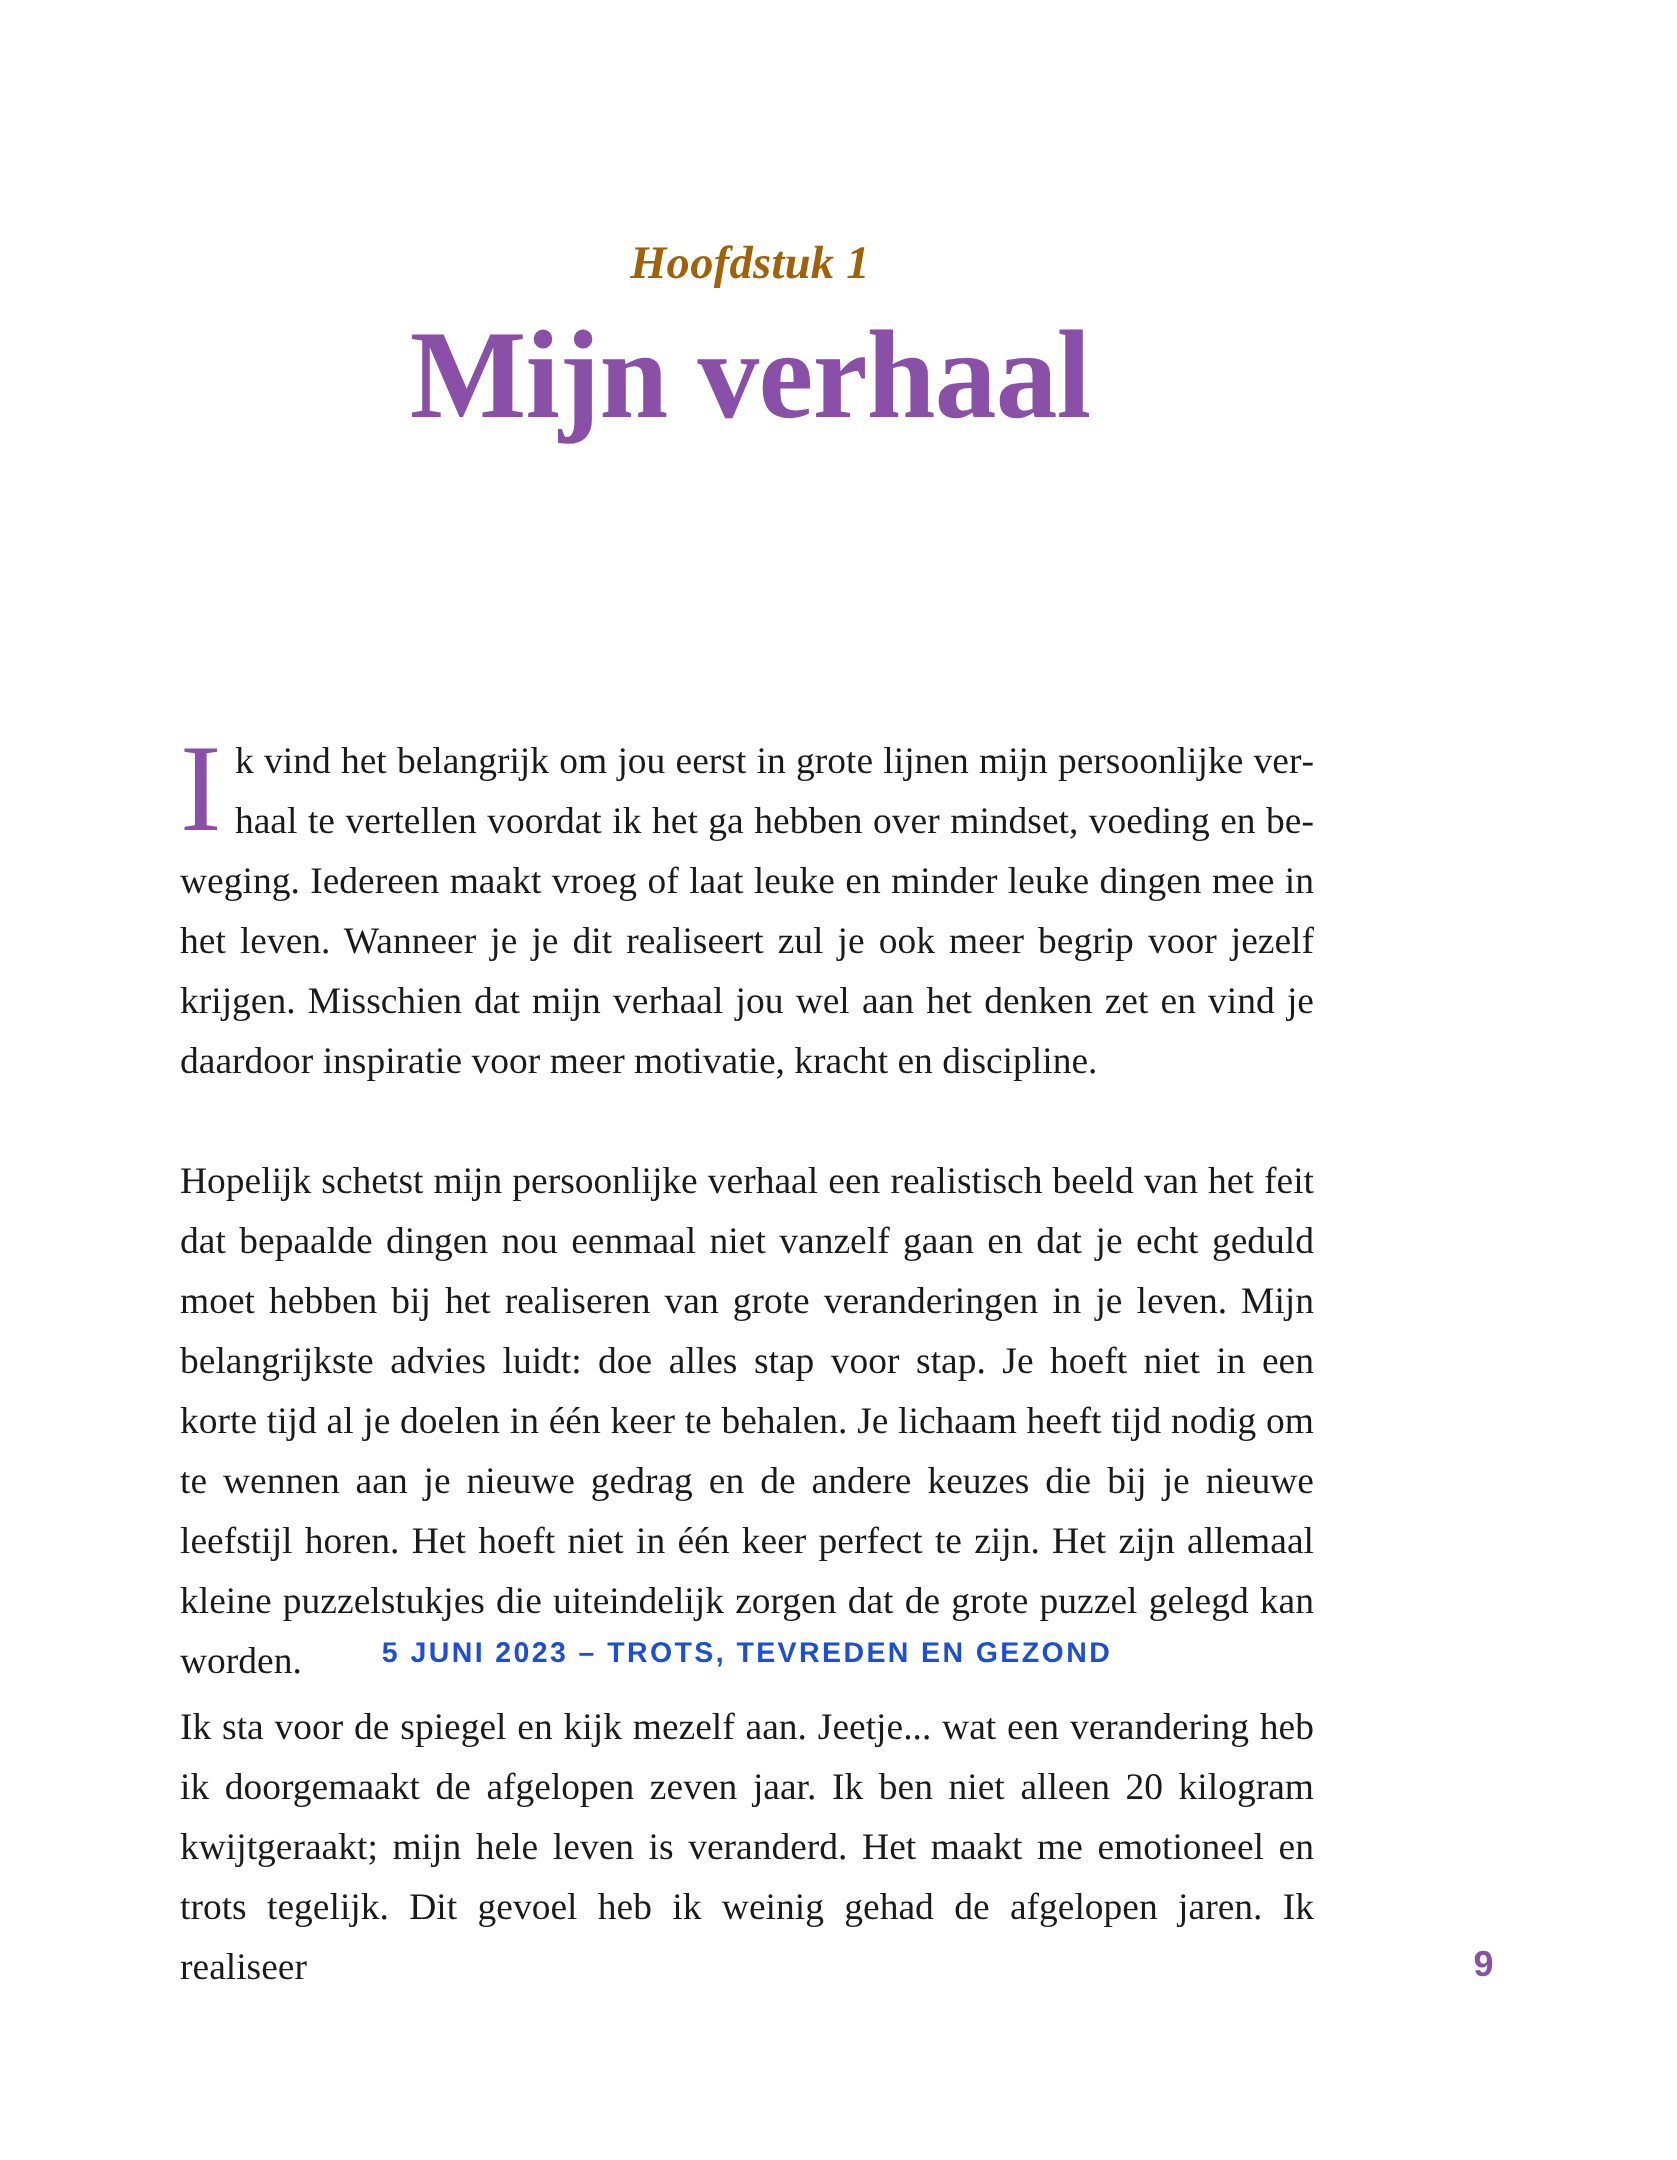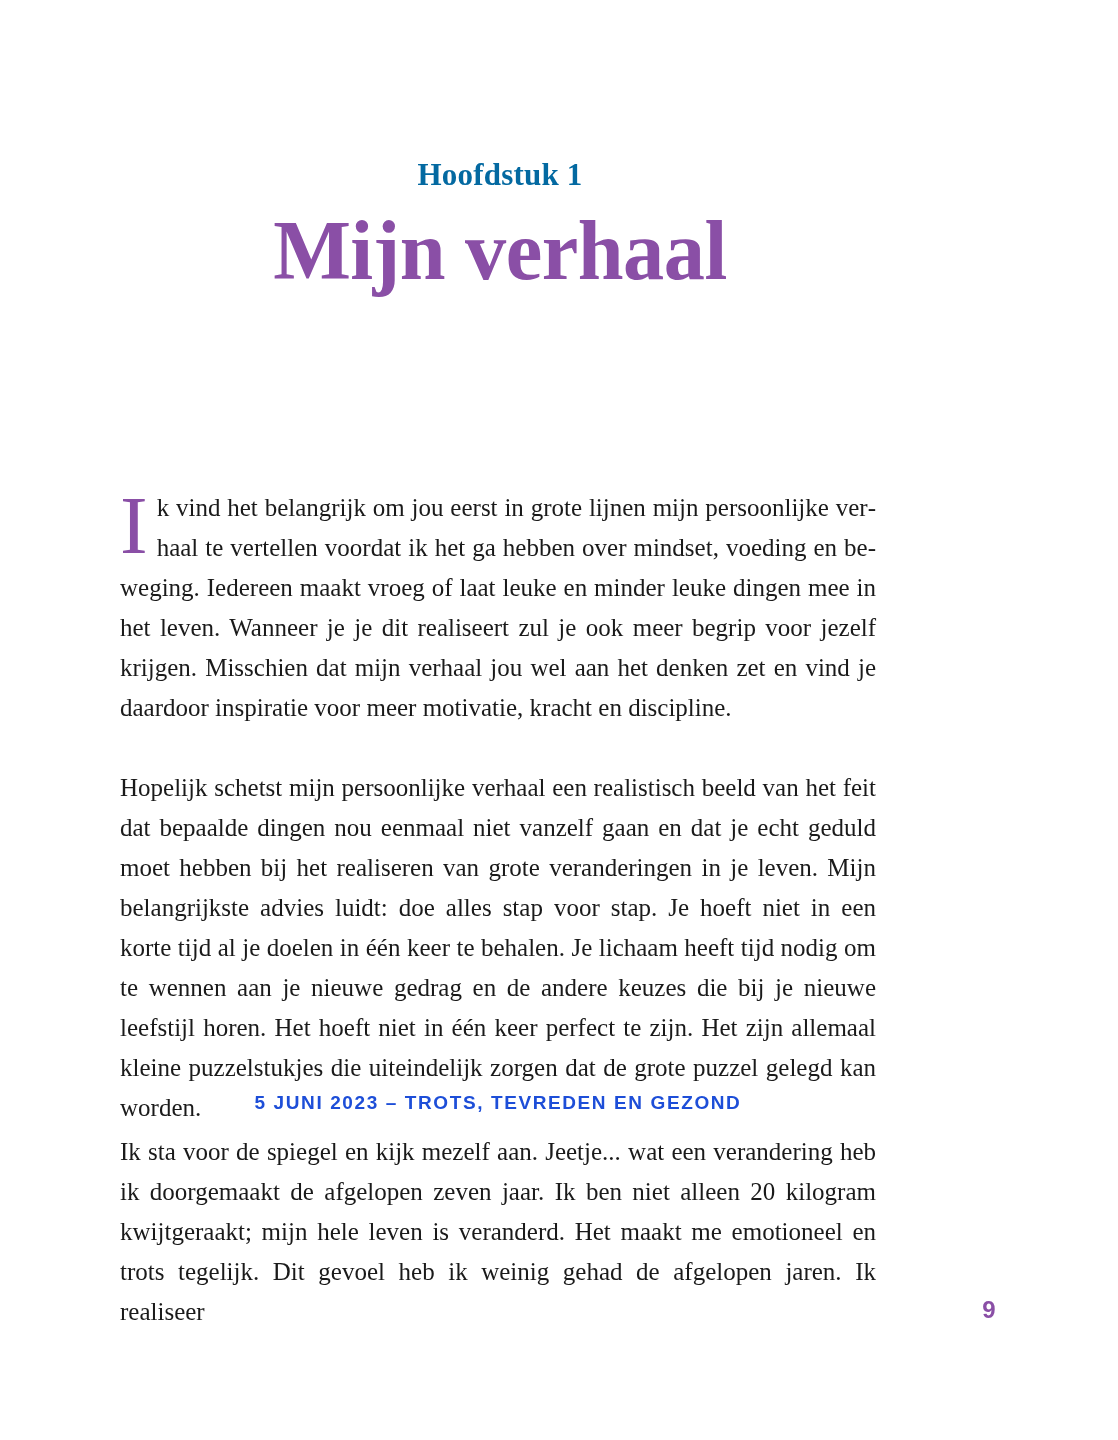--- a/index.html
+++ b/index.html
@@ -24,23 +24,24 @@
     position: absolute;
     left: 120px;
     top: 158px;
     width: 760px;
     text-align: center;
   }
 
   .chapter-eyebrow {
     font-family: "Liberation Serif", "DejaVu Serif", serif;
     font-weight: bold;
+    font-style: italic;
     font-size: 31px;
     letter-spacing: 0.2px;
-    color: #0369a1;
+    color: #a16207;
     line-height: 1.1;
     margin: 0;
   }
 
   .chapter-title {
     font-family: "Liberation Serif", "DejaVu Serif", serif;
     font-weight: bold;
     font-size: 84px;
     line-height: 1.02;
     letter-spacing: -0.5px;

